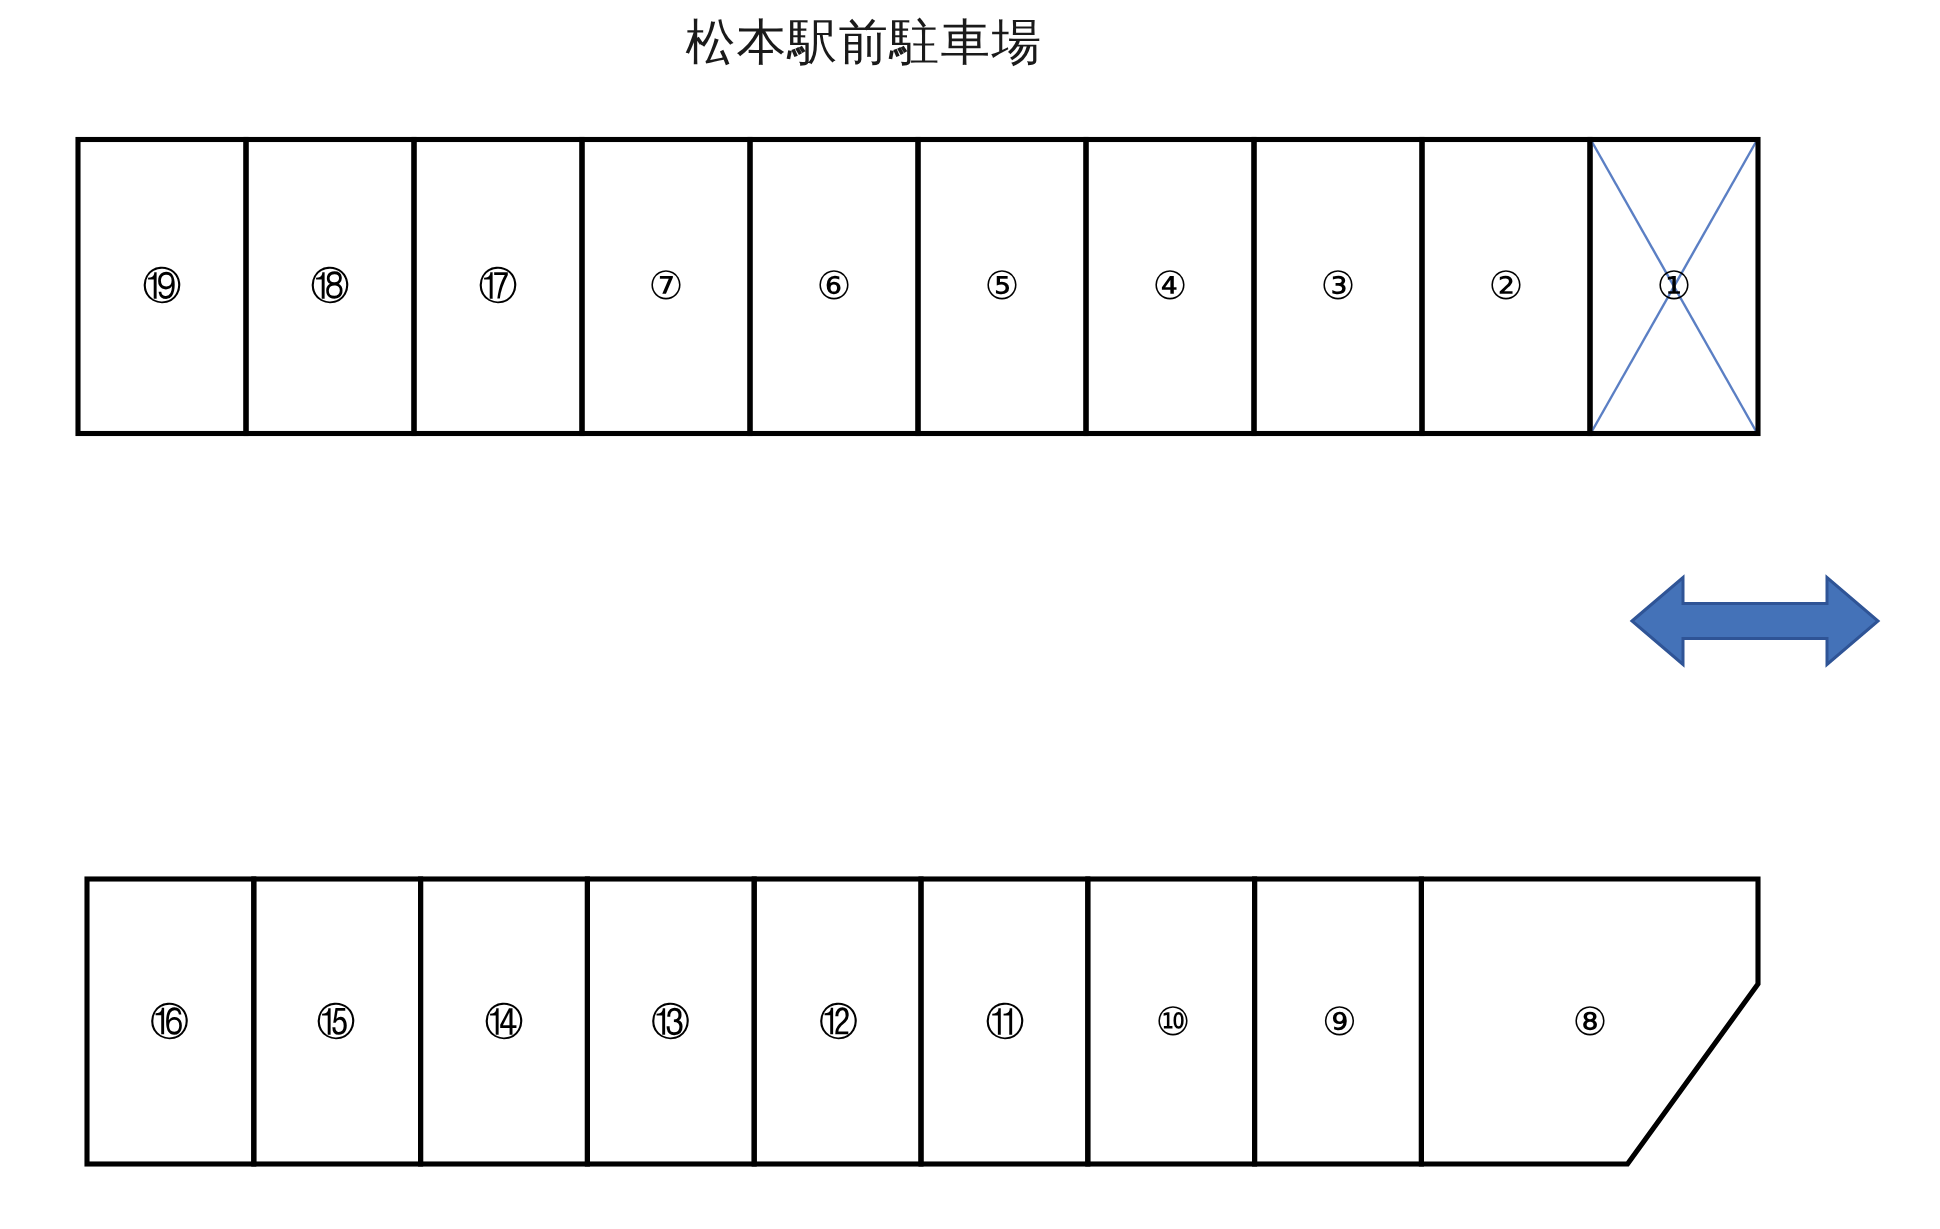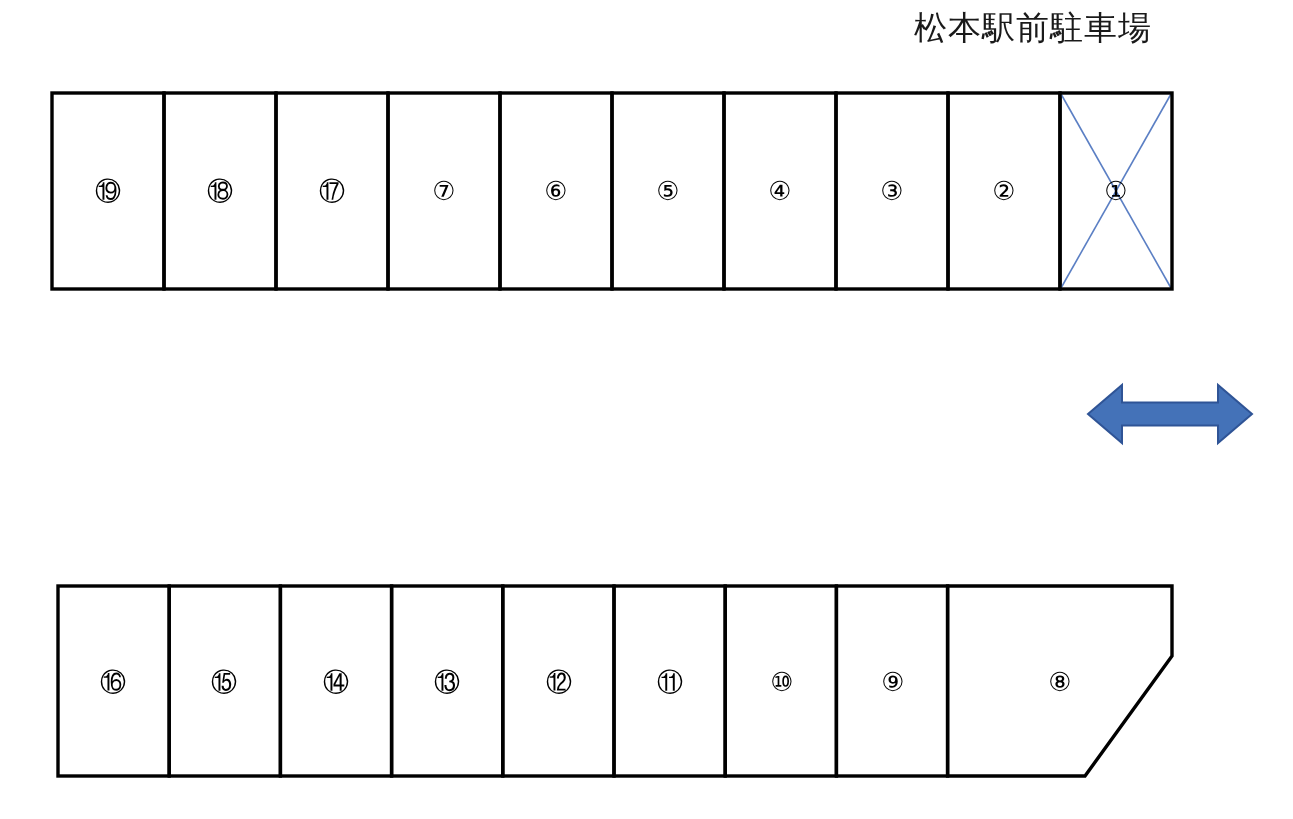--- a/index.html
+++ b/index.html
@@ -16,21 +16,21 @@
     font-family: "Liberation Sans", "DejaVu Sans", sans-serif;
     color: #000000;
   }
 
   
   #page-title {
     position: absolute;
     left: 0;
     top: 6px;
     width: 1152px;
-    text-align: right;
+    text-align: center;
     font-size: 33px;
     line-height: 44px;
     font-weight: 400;
     letter-spacing: 1px;
     color: #1a1a1a;
     white-space: nowrap;
   }
 
   
   #lot-canvas {

